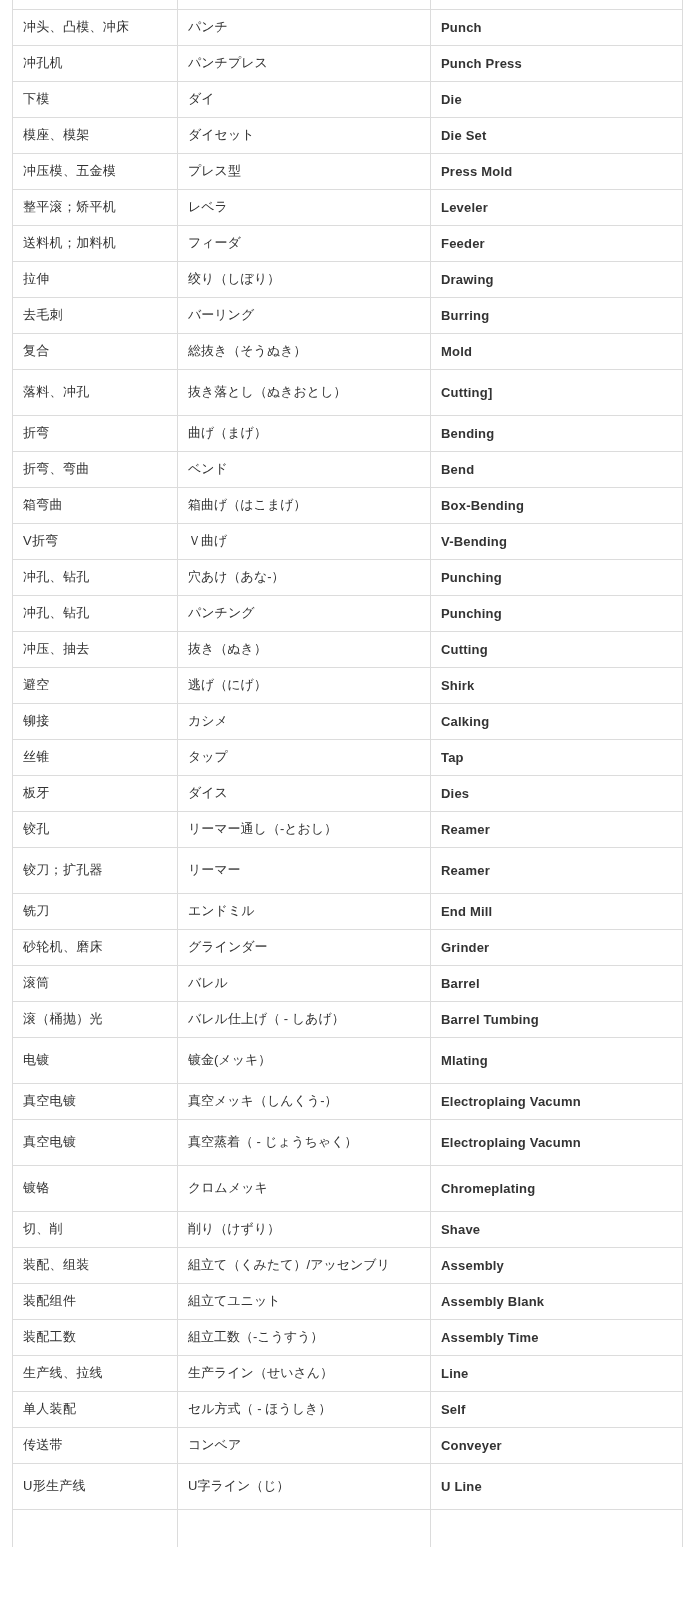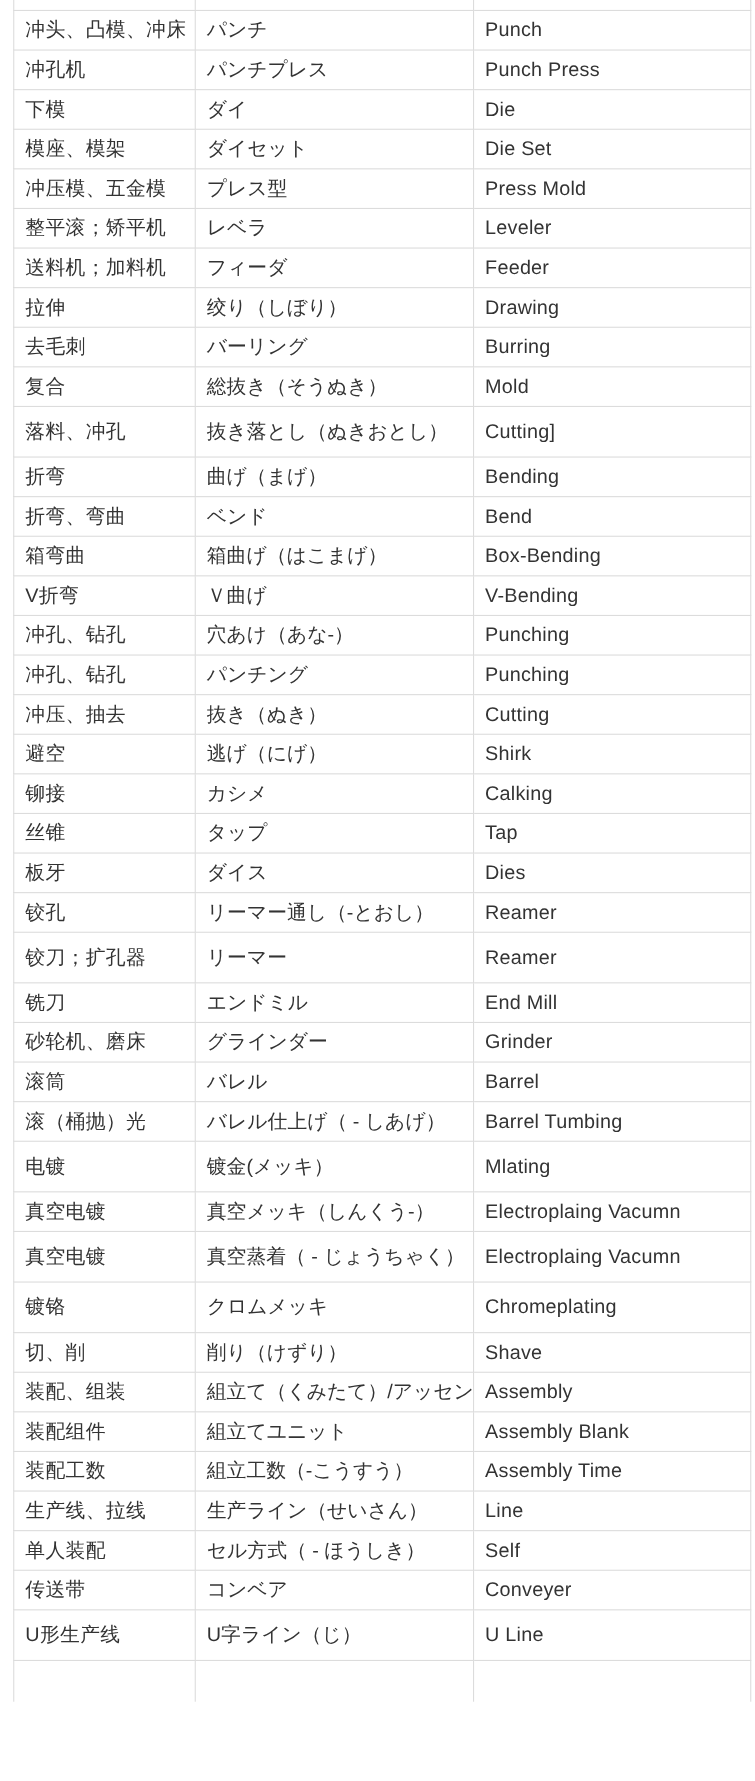--- a/index.html
+++ b/index.html
@@ -12,21 +12,21 @@
     width: 686px;
     height: 1619px;
     overflow: hidden;
     background: #ffffff;
   }
   table.glossary {
     border-collapse: collapse;
     table-layout: fixed;
     margin-left: 12px;
     width: 670px;
-    font-size: 18px;
+    font-size: 13px;
     color: #333333;
   }
   table.glossary td {
     border: 1px solid #dcdcdc;
     padding: 0 0 0 10px;
     vertical-align: middle;
     overflow: hidden;
     white-space: nowrap;
   }
   col.c1 { width: 165px; }
@@ -37,21 +37,21 @@
   tbody#rows tr { height: 36px; }
   
   tbody#rows tr:nth-child(11),
   tbody#rows tr:nth-child(24),
   tbody#rows tr:nth-child(29),
   tbody#rows tr:nth-child(31),
   tbody#rows tr:nth-child(32),
   tbody#rows tr:nth-child(40) { height: 46px; }
   tfoot.partial-bottom tr { height: 38px; }
   tfoot.partial-bottom td { border-bottom: none; }
-  td.en { white-space: pre-wrap; letter-spacing: 0.2px; }
+  td.en { white-space: pre-wrap; letter-spacing: 0.2px; font-weight: bold; }
   td.cn { letter-spacing: 0.3px; }
 </style>
 </head>
 <body>
 
 <div class="viewport">
   <table class="glossary">
     <colgroup>
       <col class="c1">
       <col class="c2">

